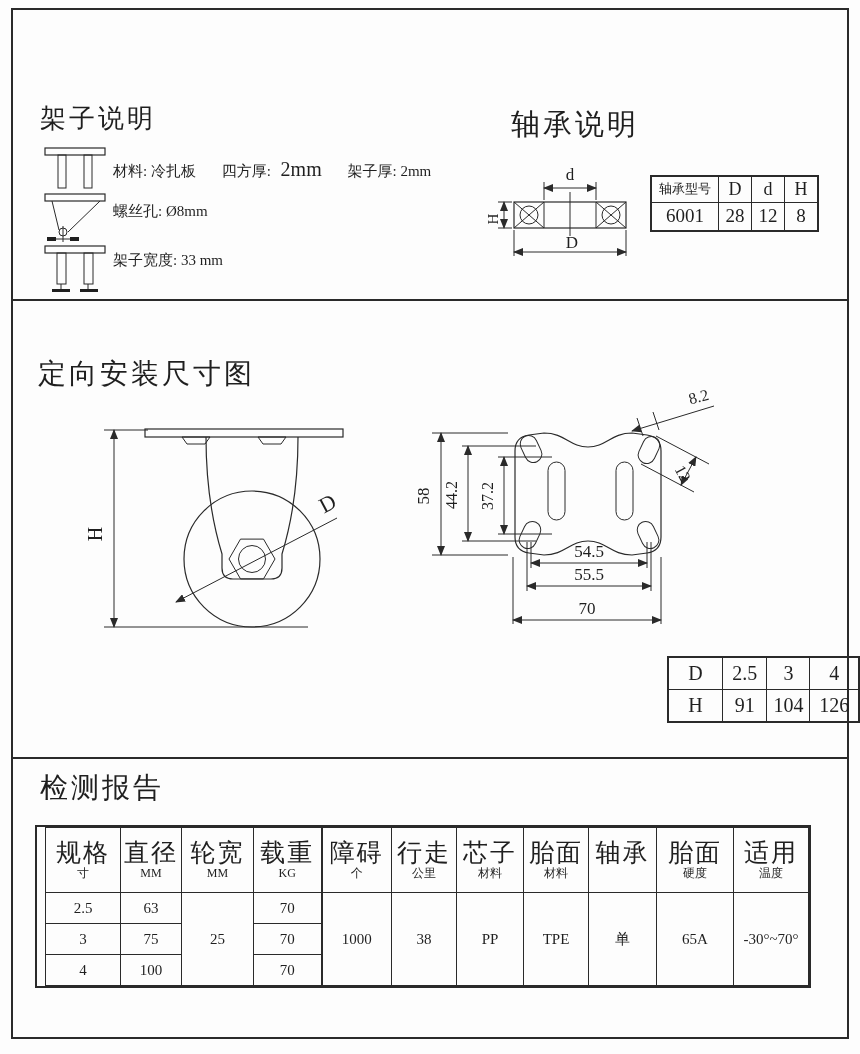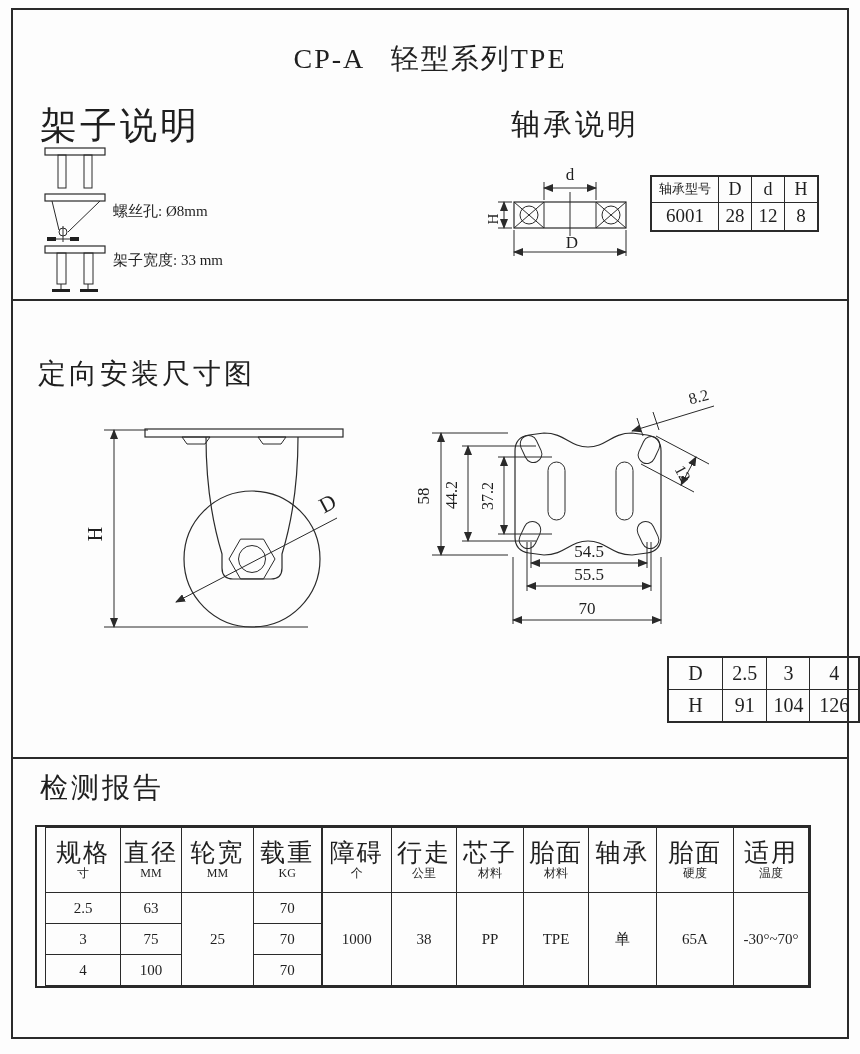--- a/index.html
+++ b/index.html
@@ -3,21 +3,21 @@
 <meta charset="utf-8">
 <style>
   html,body{margin:0;padding:0;background:#f4f4f2;}
   .canvas{position:relative;width:860px;height:1054px;background:#fdfdfd;overflow:hidden;
           font-family:"Liberation Serif","DejaVu Serif",serif;color:#1f1f1f;}
   .page-border{position:absolute;left:11px;top:8px;width:834px;height:1027px;border:2px solid #2a2a2a;}
   .divider{position:absolute;left:11px;width:838px;height:2px;background:#2a2a2a;}
   .d1{top:299px}.d2{top:757px}
   .title{position:absolute;left:0;top:40px;width:860px;text-align:center;
          font-size:28px;letter-spacing:2px;white-space:pre;}
-  .sec-heading{position:absolute;font-size:37px;letter-spacing:3px;}
+  .sec-heading{position:absolute;font-size:26px;letter-spacing:3px;}
   .frame-line{position:absolute;font-size:15px;white-space:nowrap;}
   .frame-line .gap{margin-left:22px;}
   .frame-line .big{font-size:20px;margin-left:6px;}
   svg{position:absolute;overflow:visible;}
   svg .ln{stroke:#2a2a2a;stroke-width:1.2;fill:none;}
   svg .thin{stroke:#2a2a2a;stroke-width:1;fill:none;}
   svg .dimtext{font-family:"Liberation Serif","DejaVu Serif",serif;fill:#1f1f1f;}
   
   .btable{position:absolute;left:650px;top:175px;border:2px solid #2a2a2a;border-collapse:collapse;}
   .btable td,.btable th{border:1px solid #2a2a2a;text-align:center;padding:0 3px;font-weight:normal;}
@@ -44,21 +44,20 @@
   .tempcell{font-size:13px;}
 </style>
 </head>
 <body>
 
 <div class="canvas">
   <div class="page-border"></div>
   <div class="divider d1"></div>
   <div class="divider d2"></div>
 
-  <div class="title">CP-A   轻型系列TPE</div>
 
   <div class="sec-heading" style="left:40px;top:101px;">架子说明</div>
 
   <svg style="left:44px;top:146px;" width="62" height="44" viewBox="0 0 62 44">
     <rect class="ln" x="1" y="2" width="60" height="7"></rect>
     <rect class="thin" x="14" y="9" width="8" height="33"></rect>
     <rect class="thin" x="40" y="9" width="8" height="33"></rect>
   </svg>
   <svg style="left:42px;top:192px;" width="66" height="54" viewBox="0 0 66 54">
     <rect class="ln" x="3" y="2" width="60" height="7"></rect>
@@ -71,20 +70,26 @@
   </svg>
   <svg style="left:44px;top:244px;" width="62" height="50" viewBox="0 0 62 50">
     <rect class="ln" x="1" y="2" width="60" height="7"></rect>
     <rect class="thin" x="13" y="9" width="9" height="31"></rect>
     <rect class="thin" x="40" y="9" width="9" height="31"></rect>
     <path class="thin" d="M17,40 V46 M44,40 V46"></path>
     <rect x="8" y="45" width="18" height="3" fill="#1f1f1f"></rect>
     <rect x="36" y="45" width="18" height="3" fill="#1f1f1f"></rect>
   </svg>
 
+  <div class="frame-line" style="left:113px;top:158px;">
+    <span>材料: 冷扎板</span>
+    <span class="gap">四方厚:</span>
+    <span class="big">2mm</span>
+    <span class="gap">架子厚: 2mm</span>
+  </div>
   <div class="frame-line" style="left:113px;top:202px;">螺丝孔: Ø8mm</div>
   <div class="frame-line" style="left:113px;top:251px;">架子宽度: 33 mm</div>
 
   <div class="sec-heading" style="left:511px;top:105px;font-size:29px;">轴承说明</div>
 
   <svg style="left:492px;top:156px;" width="150" height="112" viewBox="0 0 150 112">
     <defs>
       <marker id="ar1" markerWidth="10" markerHeight="8" refX="9" refY="4" orient="auto-start-reverse" markerUnits="userSpaceOnUse">
         <path d="M0,0 L10,4 L0,8 z" fill="#2a2a2a"></path>
       </marker>

